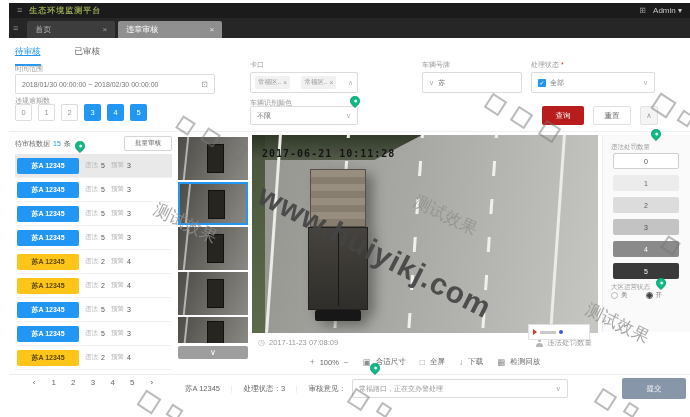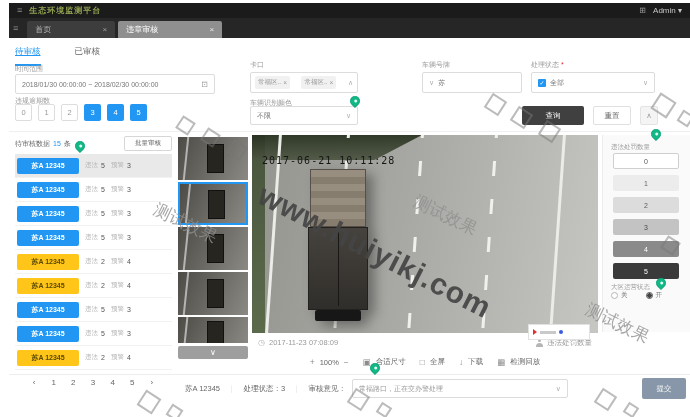--- a/index.html
+++ b/index.html
@@ -42,21 +42,21 @@
   .tag { background:#f1f1f1; border-radius:2px; font-size:6.5px; color:#999; padding:2px 3px; display:flex; gap:2px; align-items:center; }
   .chev { color:#b0b0b0; font-size:7px; }
   .color-box { left:250px; top:106px; width:108px; height:19px; justify-content:space-between; }
   .plate-box { left:422px; top:72px; width:100px; height:21px; }
   .status-box { left:531px; top:72px; width:124px; height:21px; justify-content:space-between; }
   .ckb { width:8px; height:8px; background:#2196f3; border-radius:1px; color:#fff; font-size:6px;
          display:flex; align-items:center; justify-content:center; }
   .req { color:#e03131; }
   .btnrow { position:absolute; left:0; top:106px; width:658px; display:flex; justify-content:flex-end; gap:9px; }
   .btn { height:19px; border-radius:2px; font-size:7.5px; display:flex; align-items:center; justify-content:center; }
-  .btn-search { width:62px; background:#404040; color:#fff; }
+  .btn-search { width:42px; background:#b91c1c; color:#fff; }
   .btn-reset  { width:38px; background:#fff; border:1px solid #e0e0e0; color:#666;text-align:right; }
   .btn-fold   { width:18px; background:#f4f4f4; border:1px solid #e3e3e3; color:#999; }
   .hr { position:absolute; left:9px; right:0; top:131px; height:1px; background:#efefef; }
 
   
   .list-head { position:absolute; left:15px; top:135px; width:157px; height:17px;
                display:flex; align-items:center; font-size:7px; color:#666; gap:3px; }
   .list-head .cnt { color:#2196f3; }
   .batch { margin-left:auto; width:48px; height:15px; border:1px solid #d6d6d6; border-radius:2px;
            display:flex; align-items:center; justify-content:center; color:#666; background:#fff; font-size:6.5px; }
@@ -96,22 +96,22 @@
   .ldash { position:absolute; top:-12px; bottom:-12px; width:3px; transform:rotate(4deg);
            background:repeating-linear-gradient(to bottom,#f0f0ec 0 15px,transparent 15px 38px); }
   .truck { position:absolute; left:56px; top:34px; width:60px; height:152px;
            filter:drop-shadow(7px 5px 6px rgba(40,40,40,.45)); }
   .truck .tarp { position:absolute; top:0; left:2px; right:2px; height:58px; border:1px solid #57504a;
                  background:repeating-linear-gradient(to bottom,#978e80 0 7px,#867d6f 7px 14px); }
   .truck .box { position:absolute; top:58px; left:0; right:0; bottom:11px; border:1px solid #22211e;
                 background:linear-gradient(#46433e,#302e2a); }
   .truck .box::after { content:''; position:absolute; left:50%; top:4%; bottom:4%; width:1px; background:#191816; }
   .truck .wheels { position:absolute; bottom:0; left:7px; right:7px; height:11px; background:#171717; border-radius:2px; }
-  .osd { position:absolute; left:10px; top:20px; font-family:"DejaVu Sans Mono",monospace;
-         font-weight:normal; font-size:10px; color:#141414; letter-spacing:1px; }
+  .osd { position:absolute; left:10px; top:13px; font-family:"DejaVu Sans Mono",monospace;
+         font-weight:bold; font-size:10px; color:#141414; letter-spacing:1px; }
   .platebox { position:absolute; right:8px; bottom:12px; width:62px; height:16px; background:#fff;
               border:1px solid #e2e2e2; z-index:6; display:flex; align-items:center; gap:3px; padding:0 4px; }
   .mark-red { width:0; height:0; border-left:4px solid #e03131; border-top:3px solid transparent; border-bottom:3px solid transparent; }
   .mark-bar { width:16px; height:3px; background:#c9c9c9; }
   .mark-dot { width:4px; height:4px; border-radius:50%; background:#3b5bdb; }
   .meta { position:absolute; left:0; right:0; bottom:0; height:19px; background:#fff;
           display:flex; align-items:center; justify-content:space-between; padding:0 6px;
           font-size:7.5px; color:#9a9a9a; }
   .meta .side { display:flex; align-items:center; gap:4px; }
   .clock-ic { font-size:8px; color:#b5b5b5; }
@@ -143,21 +143,21 @@
   .rdot.on { border-color:#555; background:radial-gradient(circle,#444 0 2px,#fff 2.5px); }
 
   
   .footer { position:absolute; left:9px; right:0; top:374px; height:28px; border-top:1px solid #ededed;
             display:flex; align-items:center; font-size:7.5px; color:#666; }
   .footer .fplate { margin-left:176px; }
   .fdiv { color:#e0e0e0; margin:0 8px; }
   .fselect { width:216px; height:19px; border:1px solid #dcdcdc; border-radius:2px; margin-left:6px;
              display:flex; align-items:center; justify-content:space-between; padding:0 6px;
              font-size:7px; color:#999; }
-  .fsubmit { position:absolute; right:4px; width:44px; height:21px; background:#8796a8; color:#fff;
+  .fsubmit { position:absolute; right:4px; width:64px; height:21px; background:#8796a8; color:#fff;
              border-radius:2px; font-size:7.5px; display:flex; align-items:center; justify-content:center; }
 
   
   .pin { position:absolute; width:10px; height:10px; background:#12b886; border:1px solid #0ca678;
          border-radius:50% 50% 50% 0; transform:rotate(-45deg); z-index:40; }
   .pin::after { content:''; position:absolute; left:3px; top:3px; width:3px; height:3px; border-radius:50%; background:#e6fcf5; }
   .p1 { left:350px; top:96px; }  .p2 { left:75px; top:141px; }
   .p3 { left:651px; top:129px; } .p4 { left:656px; top:278px; }
   .p5 { left:370px; top:363px; }
 

